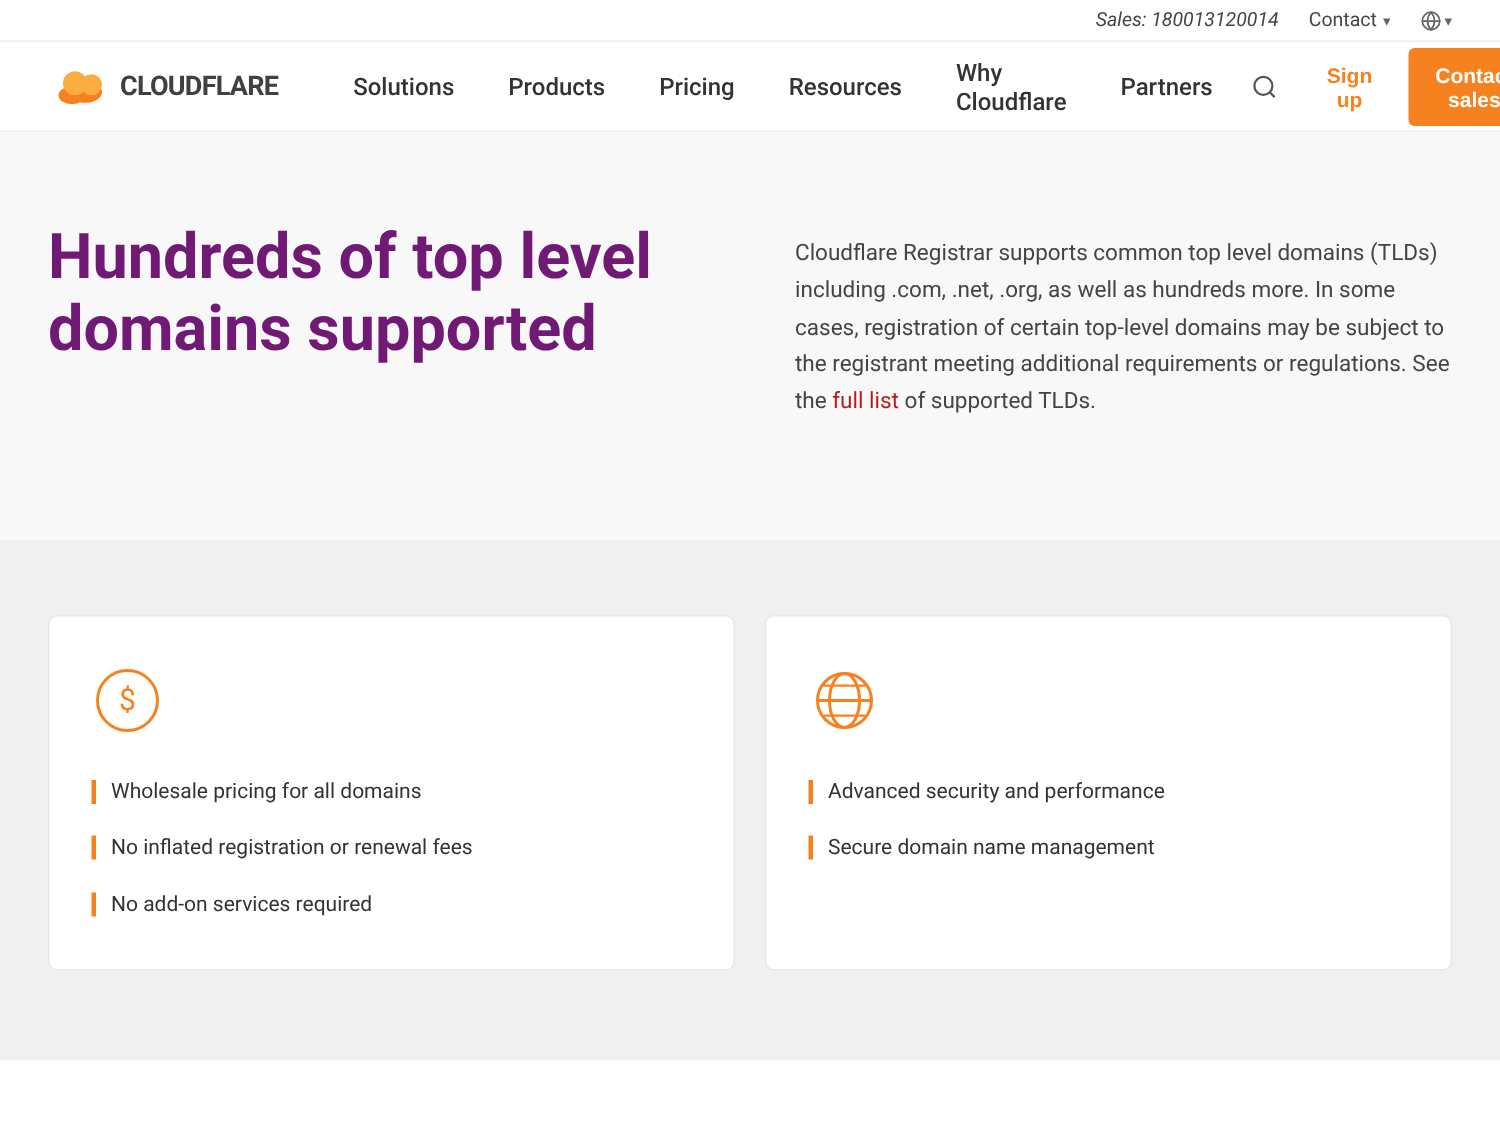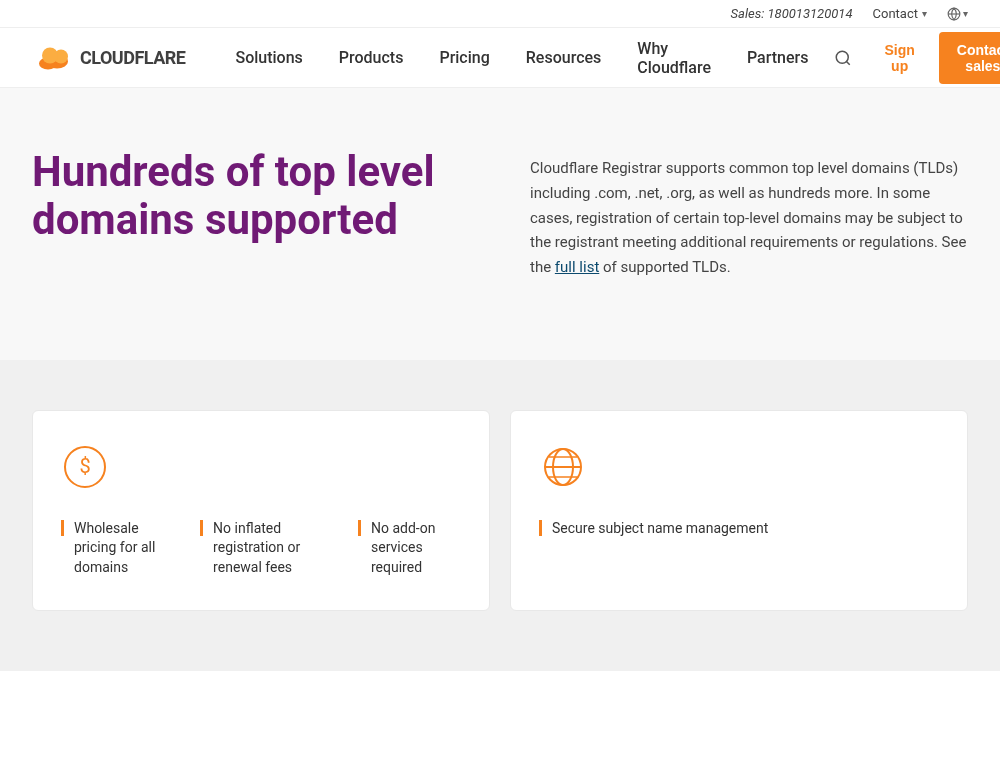--- a/index.html
+++ b/index.html
@@ -126,22 +126,21 @@
     .hero-right {
       flex: 1;
       padding-top: 8px;
     }
     .hero-desc {
       font-size: 15px;
       color: #444;
       line-height: 1.65;
     }
     .hero-link {
-      color: #0c4a6e;
-      text-decoration: underline;
+      color: #b91c1c;
       cursor: pointer;
       text-align: center;
     }
 
     
     .features-section {
       background: #f0f0f0;
       padding: 50px 32px 60px;
     }
     .features-grid {
@@ -158,20 +157,21 @@
       border: 1px solid #e8e8e8;
     }
     .feature-icon {
       width: 48px;
       height: 48px;
       margin-bottom: 24px;
     }
     .feature-list {
       list-style: none;
       display: flex;
+      flex-direction: column;
       gap: 18px;
     }
     .feature-list-item {
       display: flex;
       align-items: flex-start;
       gap: 10px;
       font-size: 14px;
       color: #333;
       line-height: 1.4;
     }
@@ -282,21 +282,24 @@
     <div class="feature-card">
       <svg class="feature-icon" viewBox="0 0 48 48" fill="none">
         <circle cx="24" cy="24" r="18" stroke="#f6821f" stroke-width="2"></circle>
         <ellipse cx="24" cy="24" rx="10" ry="18" stroke="#f6821f" stroke-width="2"></ellipse>
         <line x1="6" y1="24" x2="42" y2="24" stroke="#f6821f" stroke-width="2"></line>
         <line x1="10" y1="14" x2="38" y2="14" stroke="#f6821f" stroke-width="1.5"></line>
         <line x1="10" y1="34" x2="38" y2="34" stroke="#f6821f" stroke-width="1.5"></line>
       </svg>
       <ul class="feature-list">
         <li class="feature-list-item">
-          <span>Secure subject name management</span>
+          <span>Advanced security and performance</span>
+        </li>
+        <li class="feature-list-item">
+          <span>Secure domain name management</span>
         </li>
       </ul>
     </div>
 
   </div>
 </section>
 
 <section class="bottom-section">
   
   

